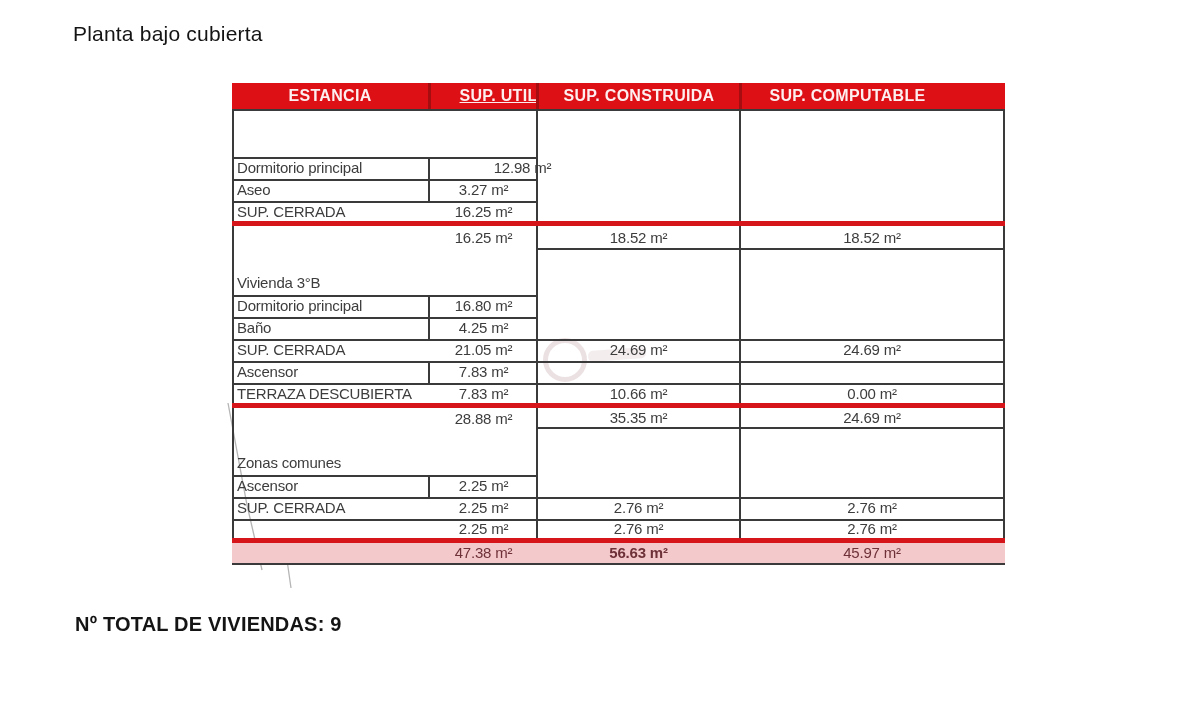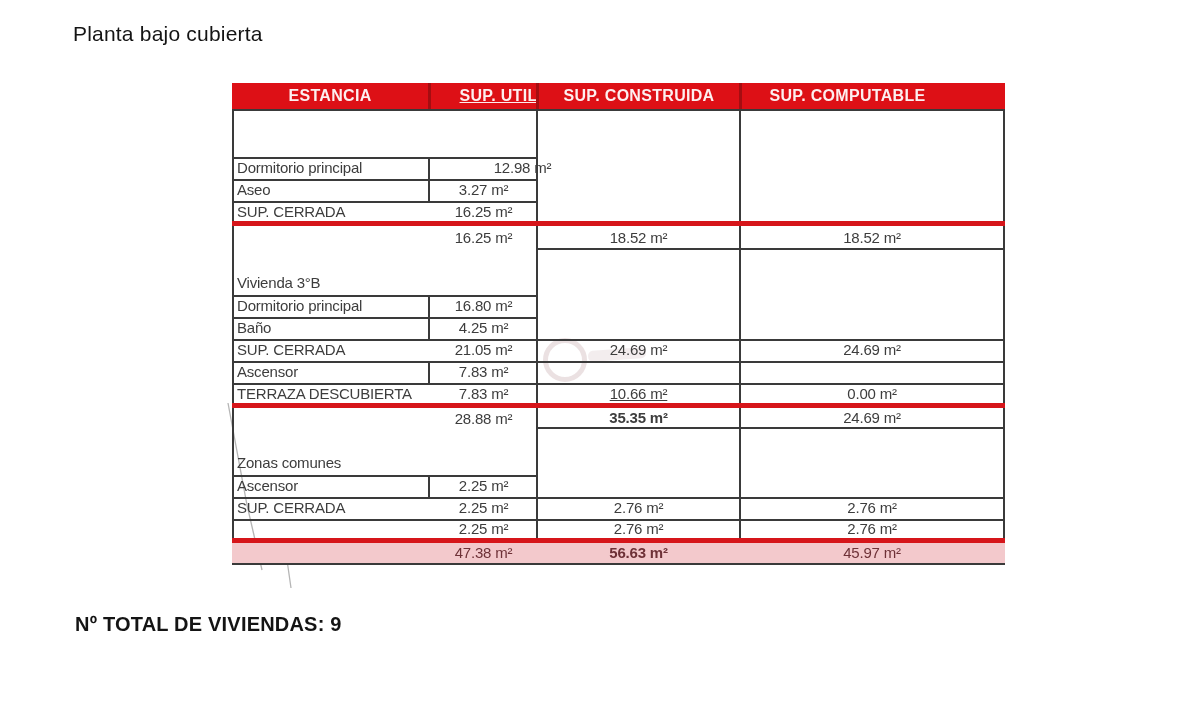--- a/index.html
+++ b/index.html
@@ -111,24 +111,24 @@
     <div class="abs cell lbl" style="top:234px;">Baño</div>
     <div class="abs cell c1" style="top:234px;">4.25 m²</div>
     <div class="abs cell lbl" style="top:256px;">SUP. CERRADA</div>
     <div class="abs cell c1" style="top:256px;">21.05 m²</div>
     <div class="abs cell c2" style="top:256px;">24.69 m²</div>
     <div class="abs cell c3" style="top:256px;">24.69 m²</div>
     <div class="abs cell lbl" style="top:278px;">Ascensor</div>
     <div class="abs cell c1" style="top:278px;">7.83 m²</div>
     <div class="abs cell lbl" style="top:300px;">TERRAZA DESCUBIERTA</div>
     <div class="abs cell c1" style="top:300px;">7.83 m²</div>
-    <div class="abs cell c2" style="top:300px;text-decoration:underline;">10.66 m²</div>
+    <div class="abs cell c2" style="top:300px;">10.66 m²</div>
     <div class="abs cell c3" style="top:300px;">0.00 m²</div>
     <div class="abs cell c1" style="top:326px;line-height:20px;">28.88 m²</div>
-    <div class="abs cell c2" style="top:325px;line-height:20px;font-weight:bold;">35.35 m²</div>
+    <div class="abs cell c2" style="top:325px;line-height:20px;">35.35 m²</div>
     <div class="abs cell c3" style="top:325px;line-height:20px;">24.69 m²</div>
 
     <div class="abs cell lbl" style="top:392px;">Ascensor</div>
     <div class="abs cell lbl" style="top:368px;line-height:24px;">Zonas comunes</div>
     <div class="abs cell c1" style="top:392px;">2.25 m²</div>
     <div class="abs cell lbl" style="top:414px;">SUP. CERRADA</div>
     <div class="abs cell c1" style="top:414px;">2.25 m²</div>
     <div class="abs cell c2" style="top:414px;">2.76 m²</div>
     <div class="abs cell c3" style="top:414px;">2.76 m²</div>
     <div class="abs cell c1" style="top:436px;line-height:19px;">2.25 m²</div>

